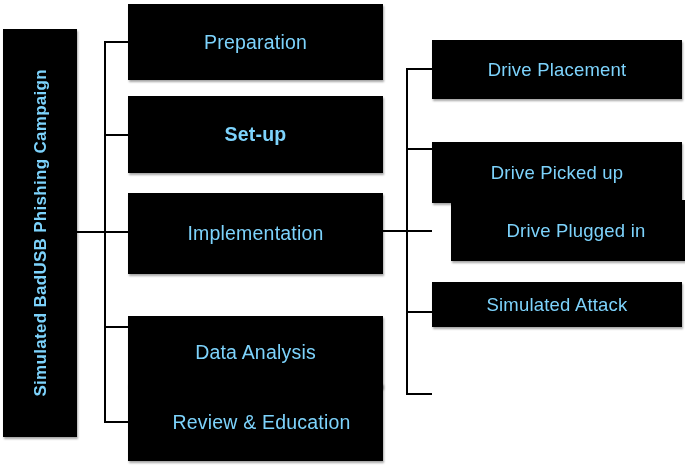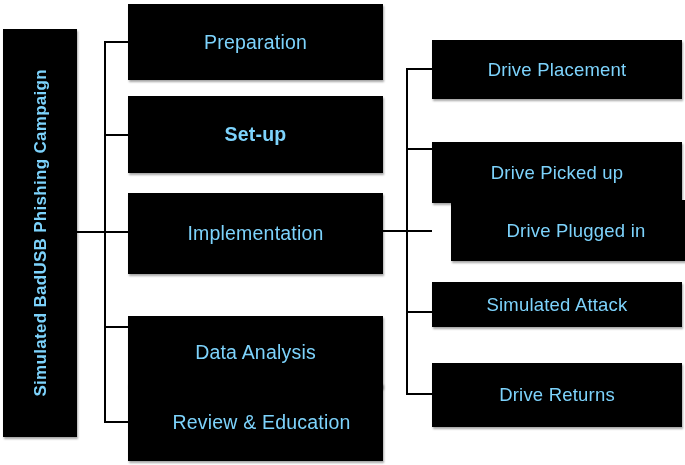--- a/index.html
+++ b/index.html
@@ -106,17 +106,14 @@
   </div>
   <div class="node substep-node" style="top:118px; height:61px;margin-top:24px;">
     <span>Drive Picked up</span>
   </div>
   <div class="node substep-node" style="top:200px; height:61px;margin-left:19px;">
     <span>Drive Plugged in</span>
   </div>
   <div class="node substep-node" style="top:282px; height:45px;">
     <span>Simulated Attack</span>
   </div>
-  <div class="node substep-node" style="top:363px; height:64px;">
-    <span>Drive Returns</span>
-  </div>
 
 </div>
 
 </body></html>

